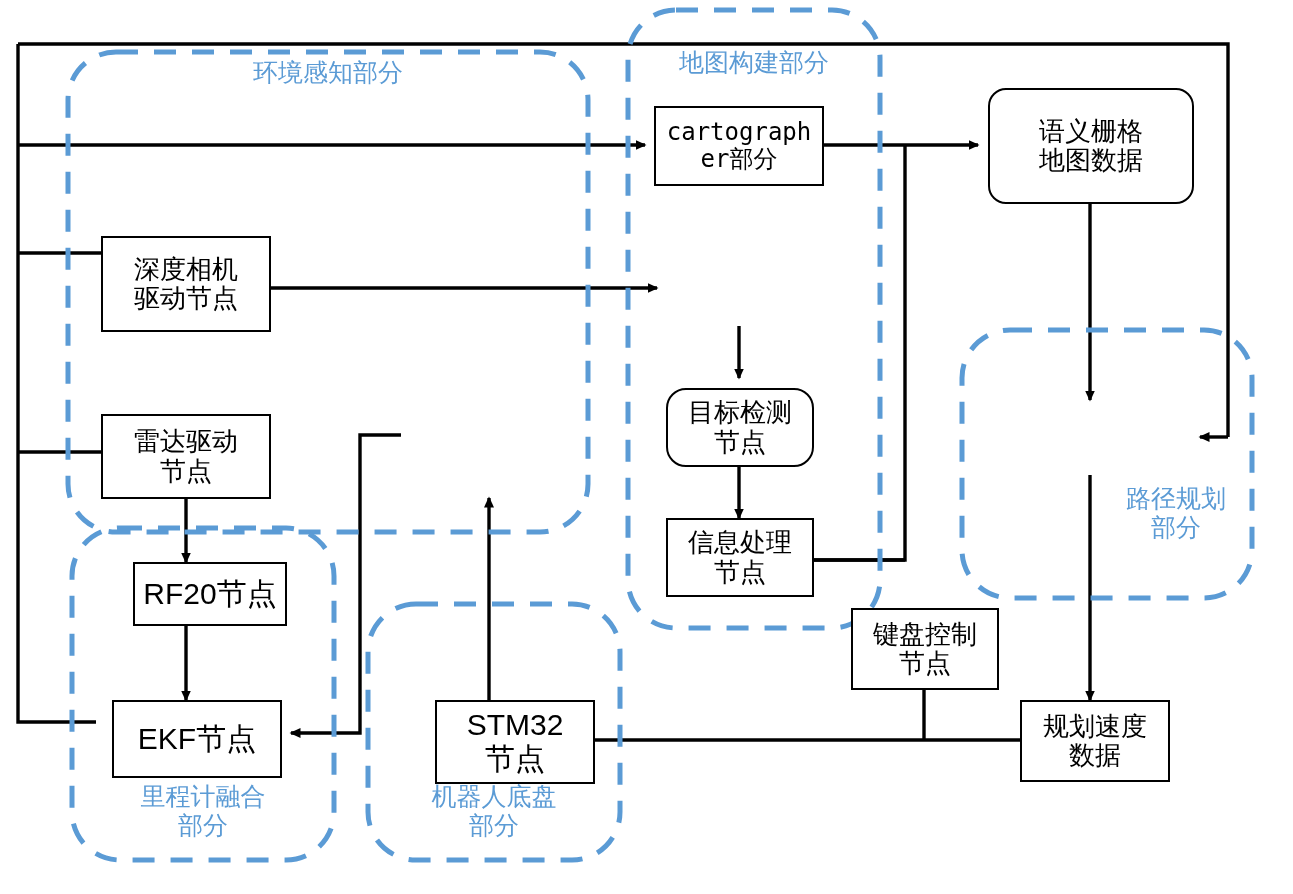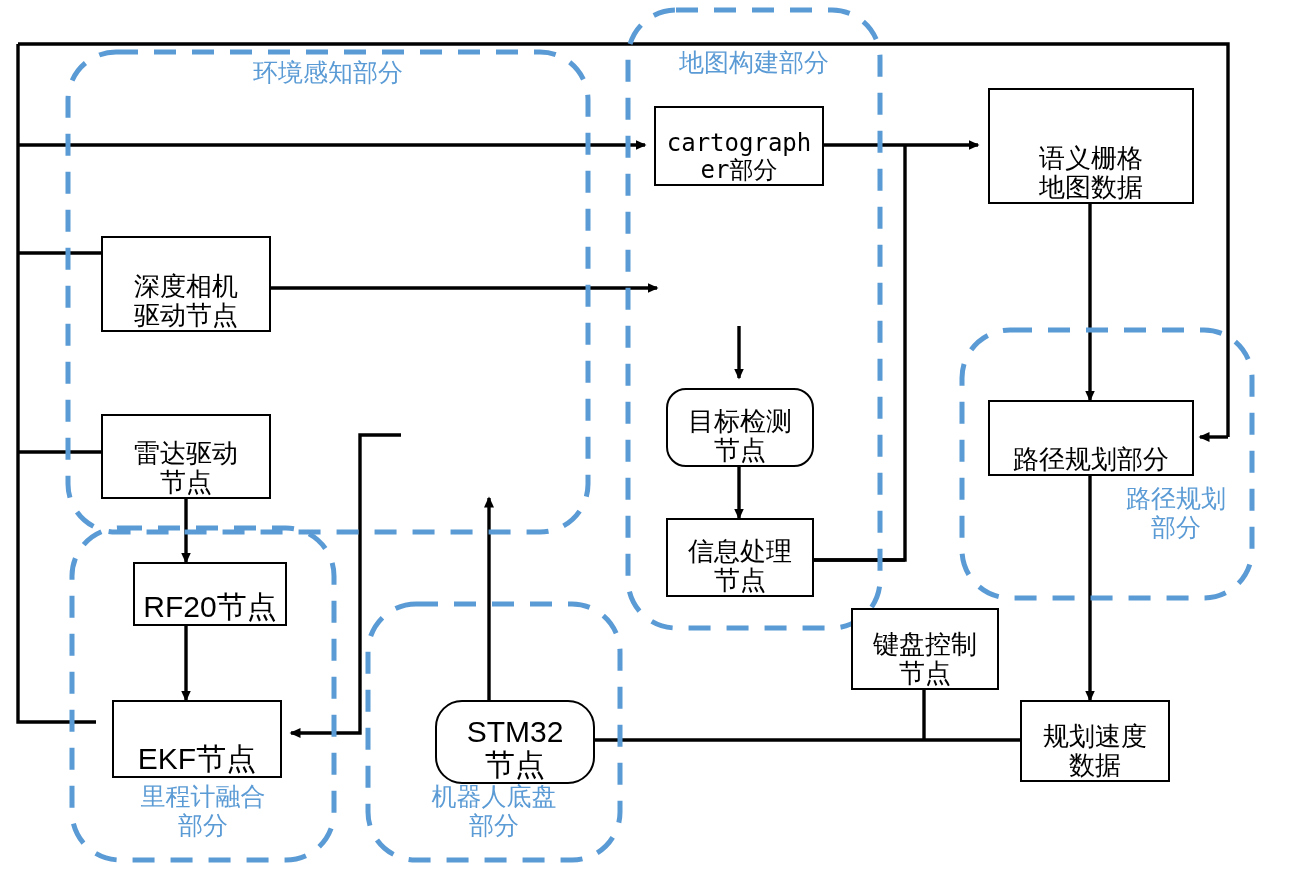--- a/index.html
+++ b/index.html
@@ -1,20 +1,20 @@
 <!DOCTYPE html>
 <html><head>
 <meta charset="utf-8">
 <style>
   html,body{margin:0;padding:0;background:#ffffff;}
   body{width:1293px;height:894px;overflow:hidden;font-family:"Liberation Sans","DejaVu Sans",sans-serif;}
   #canvas{position:relative;width:1293px;height:894px;background:#fff;}
   svg#wires{position:absolute;left:0;top:0;width:1293px;height:894px;}
   .node{position:absolute;box-sizing:border-box;border:2px solid #000;background:#fff;
-        display:flex;align-items:flex-end;justify-content:center;text-align:center;
+        display:flex;align-items:center;justify-content:center;text-align:center;
         font-family:"Liberation Sans","DejaVu Sans",sans-serif;color:#000;line-height:1.12;}
   .node span{display:block;white-space:pre-line;}
   .n-cn{font-size:26px;}
   .n-mono{font-family:"DejaVu Sans Mono","Liberation Mono",monospace;font-size:24px;letter-spacing:0px;}
   .n-mixed{font-size:30px;margin-left:24px;}
   .grouplabel{position:absolute;color:#5B9BD5;font-size:25px;line-height:1.15;text-align:center;
               white-space:pre-line;font-family:"Liberation Sans","DejaVu Sans",sans-serif;}
 </style>
 </head>
 <body>
@@ -83,21 +83,21 @@
   <div class="grouplabel" style="left:72px;top:782px;width:262px;">里程计融合
 部分</div>
   <div class="grouplabel" style="left:368px;top:782px;width:252px;">机器人底盘
 部分</div>
 
   <div class="node n-mono" style="left:654px;top:106px;width:170px;height:80px;">
     <span>cartograph
 er部分</span>
   </div>
 
-  <div class="node n-cn" style="left:988px;top:88px;width:206px;height:116px;">
+  <div class="node n-cn" style="left:988px;top:88px;width:206px;height:116px;border-radius:18px;">
     <span>语义栅格
 地图数据</span>
   </div>
 
   <div class="node n-cn" style="left:101px;top:236px;width:170px;height:96px;">
     <span>深度相机
 驱动节点</span>
   </div>
 
 
@@ -105,43 +105,40 @@
     <span>雷达驱动
 节点</span>
   </div>
 
 
   <div class="node n-cn" style="left:666px;top:388px;width:148px;height:79px;border-radius:20px;">
     <span>目标检测
 节点</span>
   </div>
 
-  <div class="node n-cn" style="left:988px;top:400px;width:206px;height:76px;">
-    <span>路径规划部分</span>
-  </div>
 
   <div class="node n-mixed" style="left:109px;top:562px;width:154px;height:64px;">
     <span>RF20节点</span>
   </div>
 
   <div class="node n-cn" style="left:666px;top:518px;width:148px;height:79px;">
     <span>信息处理
 节点</span>
   </div>
 
   <div class="node n-cn" style="left:851px;top:608px;width:148px;height:82px;">
     <span>键盘控制
 节点</span>
   </div>
 
   <div class="node n-mixed" style="left:88px;top:700px;width:170px;height:78px;">
     <span>EKF节点</span>
   </div>
 
-  <div class="node n-mixed" style="left:411px;top:700px;width:160px;height:84px;border-radius:27px;">
+  <div class="node n-mixed" style="left:411px;top:700px;width:160px;height:84px;">
     <span>STM32
 节点</span>
   </div>
 
   <div class="node n-cn" style="left:1020px;top:700px;width:150px;height:82px;">
     <span>规划速度
 数据</span>
   </div>
 
 </div>

